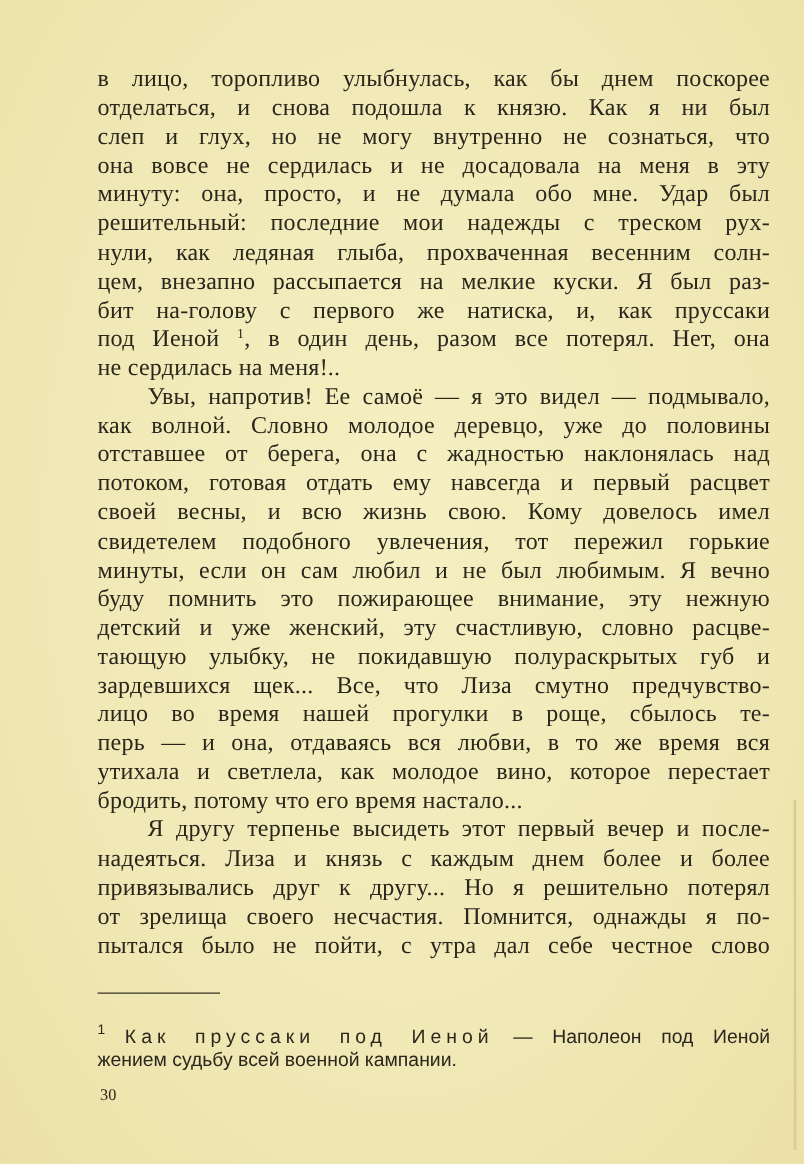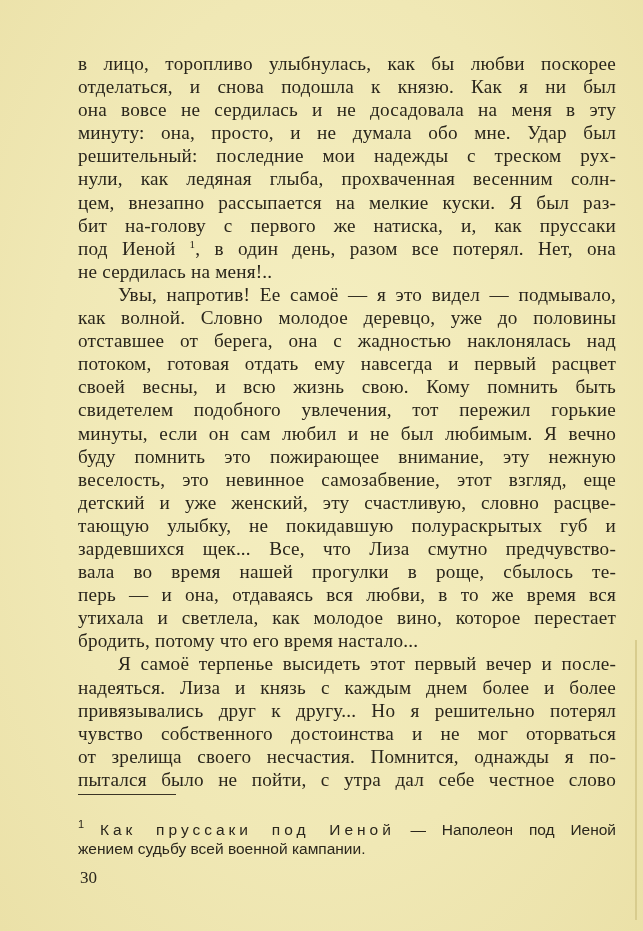--- a/index.html
+++ b/index.html
@@ -79,63 +79,62 @@
       height: 19px;
     }
     .footnote .spaced {
       letter-spacing: 4px;
     }
     .page-number {
       position: absolute;
       left: 80px;
       top: 868px;
       font-family: "Liberation Serif", serif;
-      font-size: 17px;
+      font-size: 13px;
       color: #2a261c;
     }
   </style>
 </head>
 <body>
 
 <div class="page">
   <div class="page-edge"></div>
 
   <div class="text-block">
-    <span class="line">в лицо, торопливо улыбнулась, как бы любви поскорее</span>
+    <span class="line">в лицо, торопливо улыбнулась, как бы днем поскорее</span>
     <span class="line">отделаться, и снова подошла к князю. Как я ни был</span>
+    <span class="line">слеп и глух, но не могу внутренно не сознаться, что</span>
     <span class="line">она вовсе не сердилась и не досадовала на меня в эту</span>
     <span class="line">минуту: она, просто, и не думала обо мне. Удар был</span>
     <span class="line">решительный: последние мои надежды с треском рух-</span>
     <span class="line">нули, как ледяная глыба, прохваченная весенним солн-</span>
     <span class="line">цем, внезапно рассыпается на мелкие куски. Я был раз-</span>
     <span class="line">бит на-голову с первого же натиска, и, как пруссаки</span>
     <span class="line"><span>под Иеной</span>&nbsp;<sup class="fnref">1</sup><span>, в один день, разом все потерял. Нет, она</span></span>
     <span class="line last">не сердилась на меня!..</span>
 
     <span class="line indent">Увы, напротив! Ее самоё — я это видел — подмывало,</span>
     <span class="line">как волной. Словно молодое деревцо, уже до половины</span>
     <span class="line">отставшее от берега, она с жадностью наклонялась над</span>
     <span class="line">потоком, готовая отдать ему навсегда и первый расцвет</span>
-    <span class="line">своей весны, и всю жизнь свою. Кому помнить быть</span>
+    <span class="line">своей весны, и всю жизнь свою. Кому довелось имел</span>
     <span class="line">свидетелем подобного увлечения, тот пережил горькие</span>
     <span class="line">минуты, если он сам любил и не был любимым. Я вечно</span>
     <span class="line">буду помнить это пожирающее внимание, эту нежную</span>
-    <span class="line">веселость, это невинное самозабвение, этот взгляд, еще</span>
     <span class="line">детский и уже женский, эту счастливую, словно расцве-</span>
     <span class="line">тающую улыбку, не покидавшую полураскрытых губ и</span>
     <span class="line">зардевшихся щек... Все, что Лиза смутно предчувство-</span>
-    <span class="line">вала во время нашей прогулки в роще, сбылось те-</span>
+    <span class="line">лицо во время нашей прогулки в роще, сбылось те-</span>
     <span class="line">перь — и она, отдаваясь вся любви, в то же время вся</span>
     <span class="line">утихала и светлела, как молодое вино, которое перестает</span>
     <span class="line last">бродить, потому что его время настало...</span>
 
-    <span class="line indent">Я самоё терпенье высидеть этот первый вечер и после-</span>
+    <span class="line indent">Я другу терпенье высидеть этот первый вечер и после-</span>
     <span class="line">надеяться. Лиза и князь с каждым днем более и более</span>
     <span class="line">привязывались друг к другу... Но я решительно потерял</span>
-    <span class="line">чувство собственного достоинства и не мог оторваться</span>
     <span class="line">от зрелища своего несчастия. Помнится, однажды я по-</span>
     <span class="line">пытался было не пойти, с утра дал себе честное слово</span>
   </div>
 
   <div class="footnote-rule"></div>
 
   <div class="footnote">
     <span class="line"><sup class="fnref">1</sup>&nbsp;<span class="spaced">Как пруссаки под Иеной</span><span> — Наполеон под Иеной</span></span>
     <span class="line last">жением судьбу всей военной кампании.</span>
   </div>

